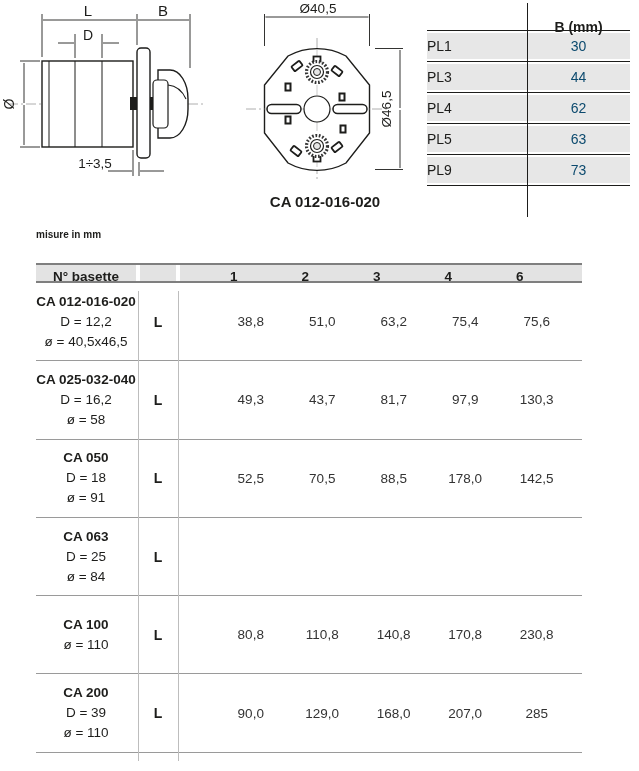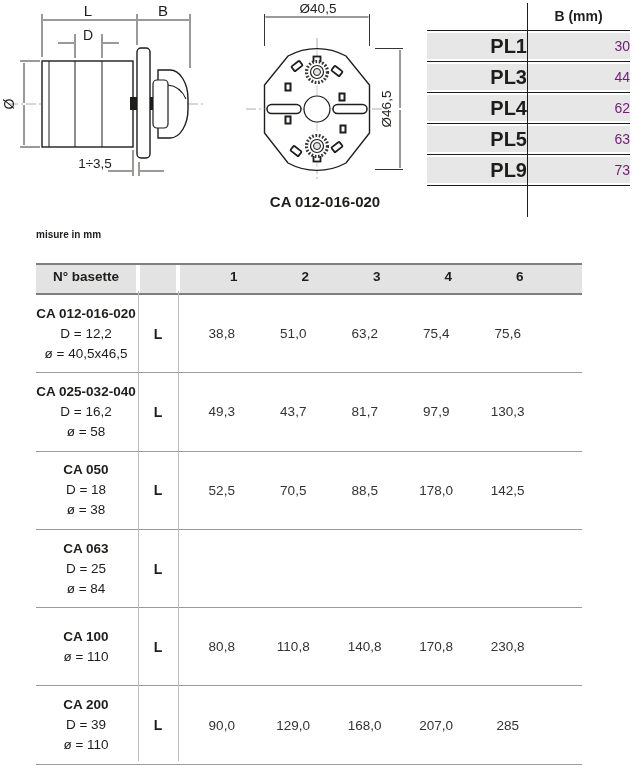--- a/index.html
+++ b/index.html
@@ -5,50 +5,50 @@
   html,body{margin:0;padding:0;background:#fff;}
   #page{position:relative;width:639px;height:771px;background:#fff;overflow:hidden;
         font-family:"Liberation Sans",sans-serif;color:#1d1d1b;}
   svg text{font-family:"Liberation Sans",sans-serif;fill:#1d1d1b;}
   .abs{position:absolute;}
 
   
   #pl-table{left:427px;top:3px;width:203px;}
   .pl-header{position:relative;height:27px;display:flex;background:#fff;}
   .pl-header .c1{width:100px;}
-  .pl-header .c2{width:103px;text-align:center;font-weight:bold;font-size:14px;line-height:26px;}
+  .pl-header .c2{width:103px;text-align:center;font-weight:bold;font-size:14px;line-height:26px;margin-top:11px;}
   .pl-row{display:flex;height:31px;background:#e7e7e7;border-top:1px solid #1d1d1b;
           box-shadow:inset 0 2px 0 #fff, inset 0 -2px 0 #fff;box-sizing:border-box;}
-  .pl-row .c1{width:100px;text-align:right;font-weight:bold;font-size:20px;line-height:30px;}
-  .pl-row .c2{width:103px;text-align:right;font-size:14px;line-height:30px;color:#701a75;}
+  .pl-row .c1{width:100px;text-align:left;font-weight:normal;font-size:14px;line-height:30px;}
+  .pl-row .c2{width:103px;text-align:center;font-size:14px;line-height:30px;color:#0c4a6e;}
   .pl-bottom{height:0;border-top:1px solid #1d1d1b;}
   #pl-vline{left:527px;top:3px;width:1px;height:214px;background:#1d1d1b;}
 
   
   #front-caption{left:240px;top:193px;width:170px;text-align:center;
                  font-weight:bold;font-size:15px;}
   #units-note{left:36px;top:229px;font-weight:bold;font-size:10px;}
 
   
   #main-table{left:36px;top:263px;width:546px;}
-  .mt-header{display:flex;height:32px;box-sizing:border-box;
+  .mt-header{display:flex;height:20px;box-sizing:border-box;
              border-top:2px solid #7f7f7f;border-bottom:2px solid #7f7f7f;background:#fff;}
   .mt-header .hc{background:#e3e3e3;font-weight:bold;font-size:13.5px;line-height:24px;text-align:center;}
   .mt-header .h-name{width:100px;}
   .mt-header .gap{width:4px;background:#fff;}
   .mt-header .h-l{width:36px;}
   .mt-header .h-vals{flex:1;display:flex;padding-left:18px;box-sizing:border-box;}
   .mt-header .h-vals span{width:71.5px;text-align:center;}
   .mt-row{display:flex;height:78.3px;box-sizing:border-box;border-bottom:1px solid #9a9a9a;
           align-items:center;}
   .mt-row .cell-name{width:100px;text-align:center;font-size:13.5px;line-height:20px;}
   .mt-row .cell-name .nm{font-weight:bold;}
   .mt-row .sp{width:4px;}
   .mt-row .cell-l{width:36px;text-align:center;font-weight:bold;font-size:14px;}
-  .mt-row .cell-vals{flex:1;display:flex;padding-left:6px;box-sizing:border-box;}
+  .mt-row .cell-vals{flex:1;display:flex;padding-left:35px;box-sizing:border-box;}
   .mt-row .cell-vals span{width:71.5px;text-align:center;font-size:13.5px;color:#333;}
   .mt-vline{position:absolute;top:28px;width:1px;height:470px;background:#bdbdbd;}
 </style>
 </head>
 <body>
 
 <div id="page">
 
   <svg class="abs" style="left:0;top:0" width="230" height="225" viewBox="0 0 230 225">
     <defs>
@@ -265,21 +265,21 @@
         <span>81,7</span>
         <span>97,9</span>
         <span>130,3</span>
       </div>
     </div>
 
     <div class="mt-row">
       <div class="cell-name">
         <div class="nm">CA 050</div>
         <div>D = 18</div>
-        <div>ø = 38</div>
+        <div>ø = 91</div>
       </div>
         <div class="sp"></div>
       <div class="cell-l">L</div>
         <div class="sp"></div>
       <div class="cell-vals">
         <span>52,5</span>
         <span>70,5</span>
         <span>88,5</span>
         <span>178,0</span>
         <span>142,5</span>

